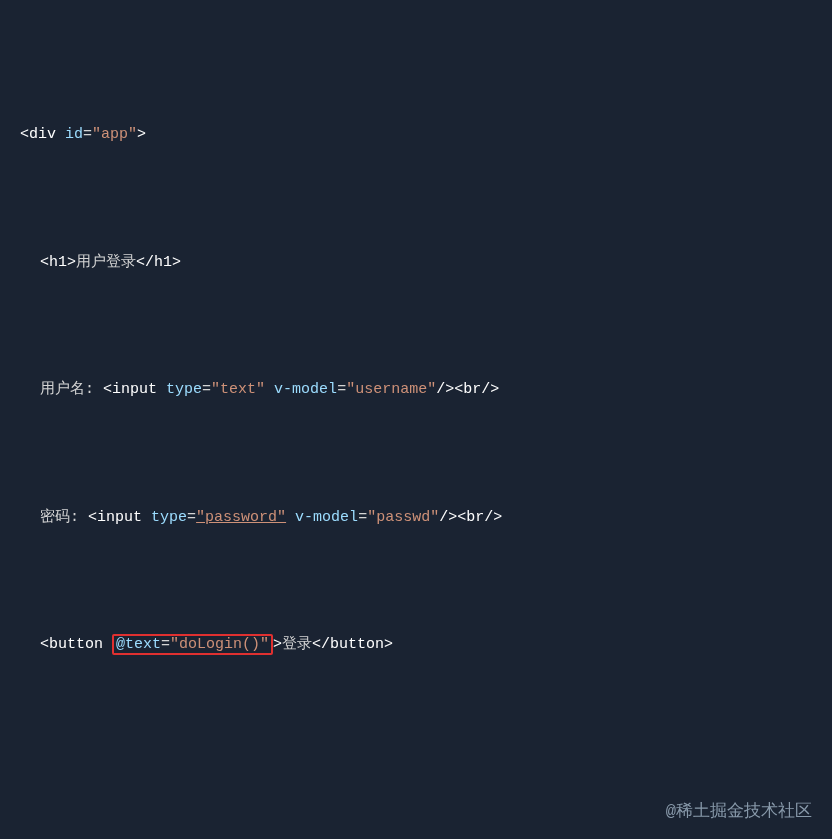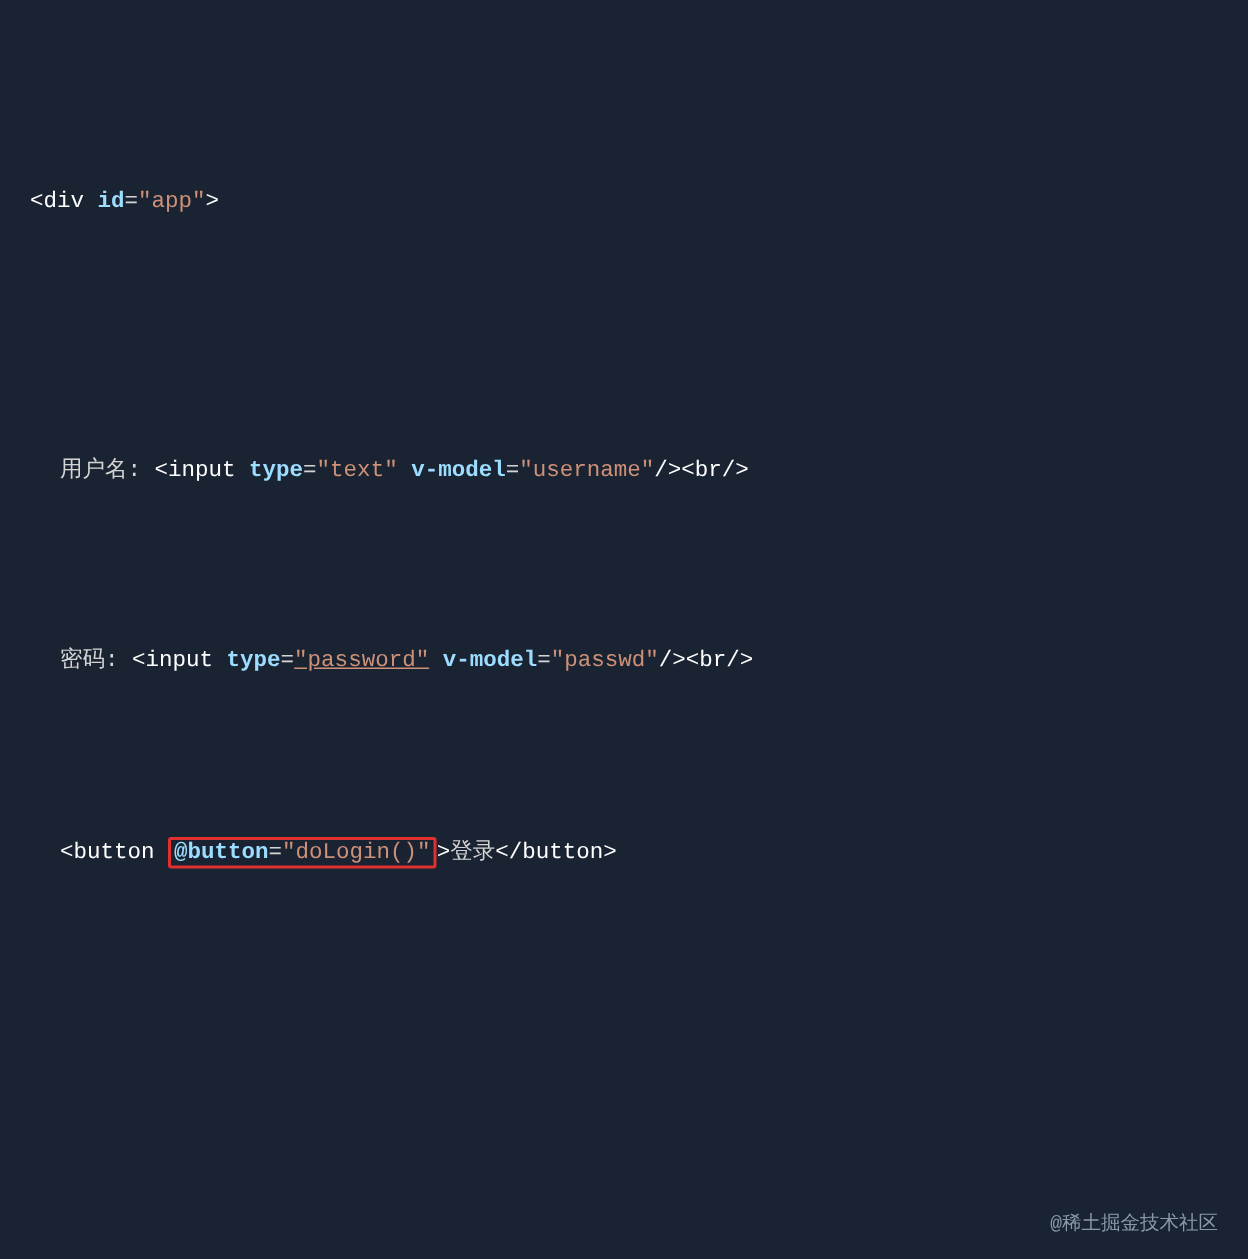--- a/index.html
+++ b/index.html
@@ -16,62 +16,63 @@
     .code-container {
       padding: 10px 20px;
       white-space: pre;
     }
     .line {
       display: block;
       white-space: pre;
     }
     
     .c-tag { color: #ffffff; }          
-    .c-attr { color: #9cdcfe; font-weight: bold; }         
+    .c-attr { color: #9cdcfe; }         
     .c-string { color: #ce9178; }        
     .c-text { color: #d4d4d4; }       
     .c-punct { color: #d4d4d4; }
 
     
     .highlight-box {
       display: inline;
       border: 2px solid #e03030;
       padding: 0px 2px;
       border-radius: 2px;
     }
 
     .watermark {
       position: fixed;
       bottom: 12px;
       right: 20px;
       color: #8899aa;
-      font-size: 13px;
+      font-size: 17px;
       font-family: 'Courier New', monospace;
     }
 
     .indent1 { padding-left: 20px; }
   </style>
 </head>
 <body>
 
 <div class="code-container">
 
   
   <span class="line"><span class="c-tag">&lt;div</span> <span class="c-attr">id</span><span class="c-punct">=</span><span class="c-string">"app"</span><span class="c-tag">&gt;</span></span>
 
   
+  <span class="line indent1"><span class="c-tag">&lt;h1&gt;</span><span class="c-text">用户登录</span><span class="c-tag">&lt;/h1&gt;</span></span>
 
   
   <span class="line indent1"><span class="c-text">用户名: </span><span class="c-tag">&lt;input</span> <span class="c-attr">type</span><span class="c-punct">=</span><span class="c-string">"text"</span> <span class="c-attr">v-model</span><span class="c-punct">=</span><span class="c-string">"username"</span><span class="c-tag">/&gt;&lt;br/&gt;</span></span>
 
   
   <span class="line indent1"><span class="c-text">密码: </span><span class="c-tag">&lt;input</span> <span class="c-attr">type</span><span class="c-punct">=</span><span class="c-string" style="text-decoration: underline;">"password"</span> <span class="c-attr">v-model</span><span class="c-punct">=</span><span class="c-string">"passwd"</span><span class="c-tag">/&gt;&lt;br/&gt;</span></span>
 
   
-  <span class="line indent1"><span class="c-tag">&lt;button</span> <span class="highlight-box"><span class="c-attr">@button</span><span class="c-punct">=</span><span class="c-string">"doLogin()"</span></span><span class="c-tag">&gt;</span><span class="c-text">登录</span><span class="c-tag">&lt;/button&gt;</span></span>
+  <span class="line indent1"><span class="c-tag">&lt;button</span> <span class="highlight-box"><span class="c-attr">@text</span><span class="c-punct">=</span><span class="c-string">"doLogin()"</span></span><span class="c-tag">&gt;</span><span class="c-text">登录</span><span class="c-tag">&lt;/button&gt;</span></span>
 
   
 
   
   
 
   
   
 
   

